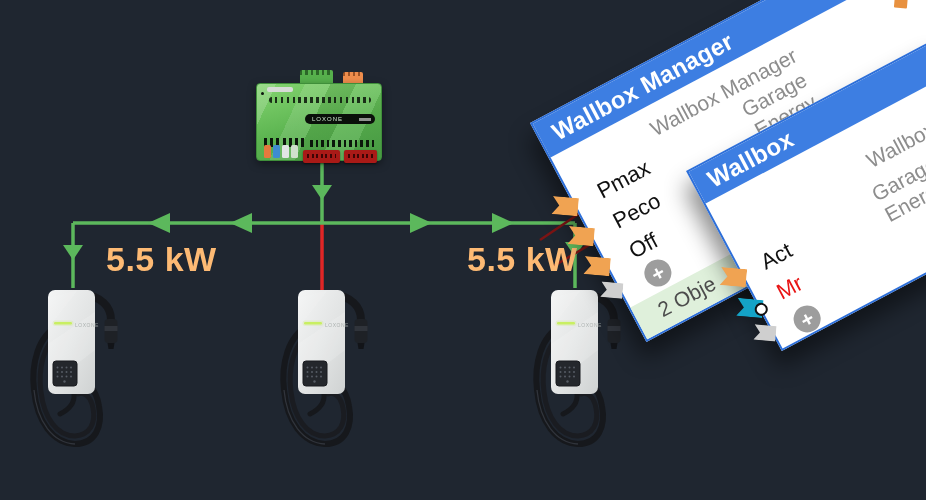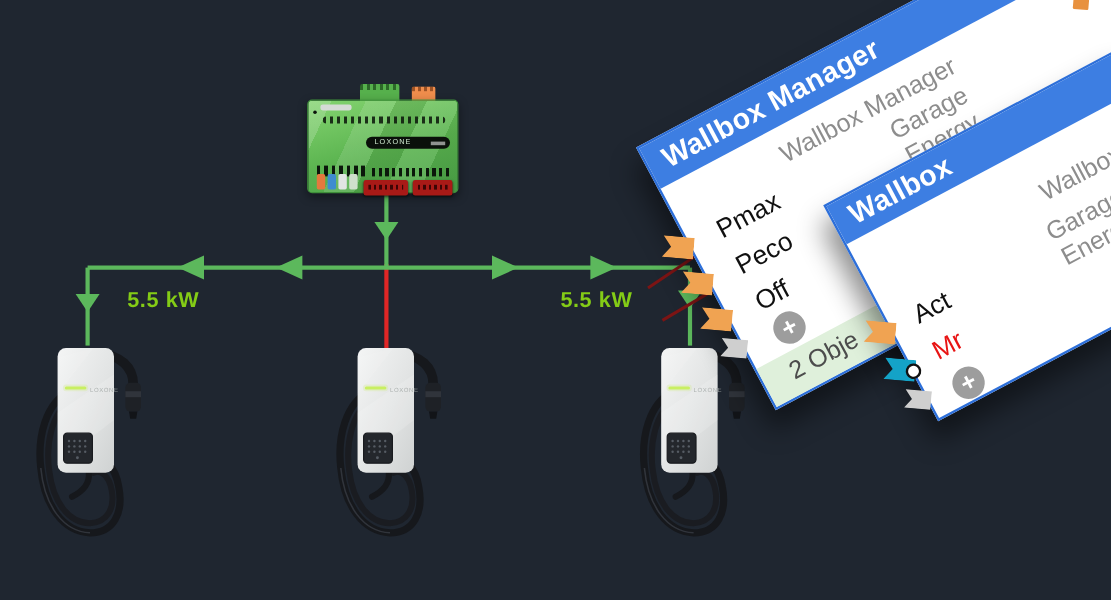--- a/index.html
+++ b/index.html
@@ -6,21 +6,21 @@
   #stage{
     position:relative;width:926px;height:500px;overflow:hidden;
     background:#1f2630;
     font-family:"Liberation Sans", sans-serif;
   }
   svg{display:block}
   
   #wiring{position:absolute;left:0;top:0;z-index:1;}
   
   .kw{
-    position:absolute;z-index:2;color:#84cc16;font-size:18px;font-weight:bold;
+    position:absolute;z-index:2;color:#fdba74;font-size:34px;font-weight:bold;
     letter-spacing:.5px;white-space:nowrap;
   }
   #kw-left{left:106px;top:240px;}
   #kw-right{left:467px;top:240px;}
   
   #miniserver{position:absolute;left:256px;top:70px;width:126px;height:100px;z-index:2;}
   #miniserver *{position:absolute;}
   .ms-connG{left:44px;top:0;width:33px;height:15px;border-radius:2px 2px 0 0;background-color:#56b04c;
     background-image:repeating-linear-gradient(90deg,rgba(15,55,15,.6) 0 2.5px,rgba(0,0,0,0) 2.5px 5.5px);
     background-size:100% 5px;background-repeat:no-repeat;}

